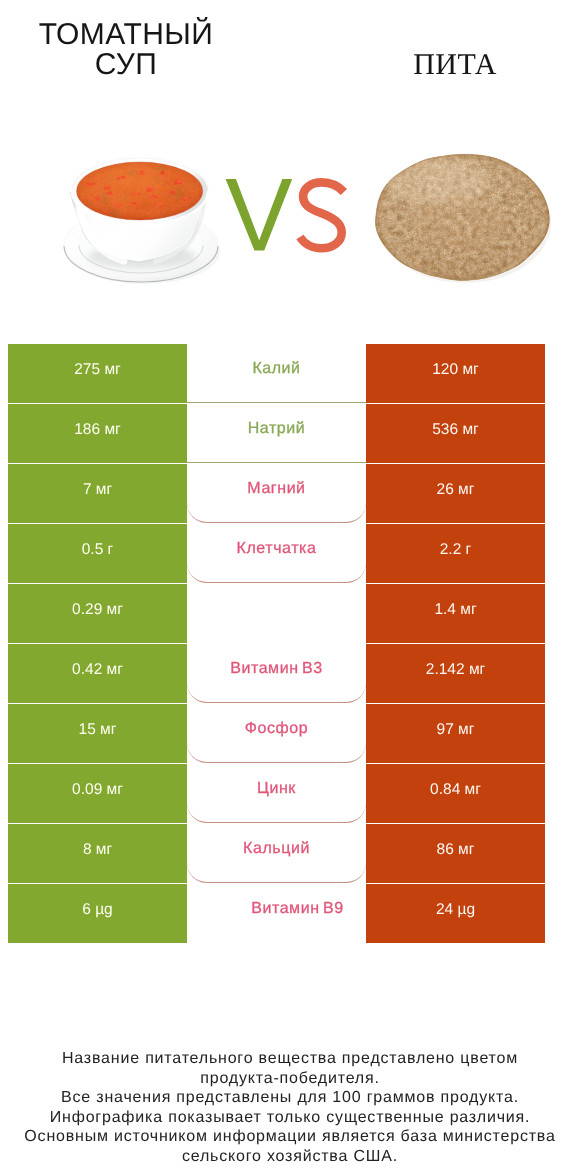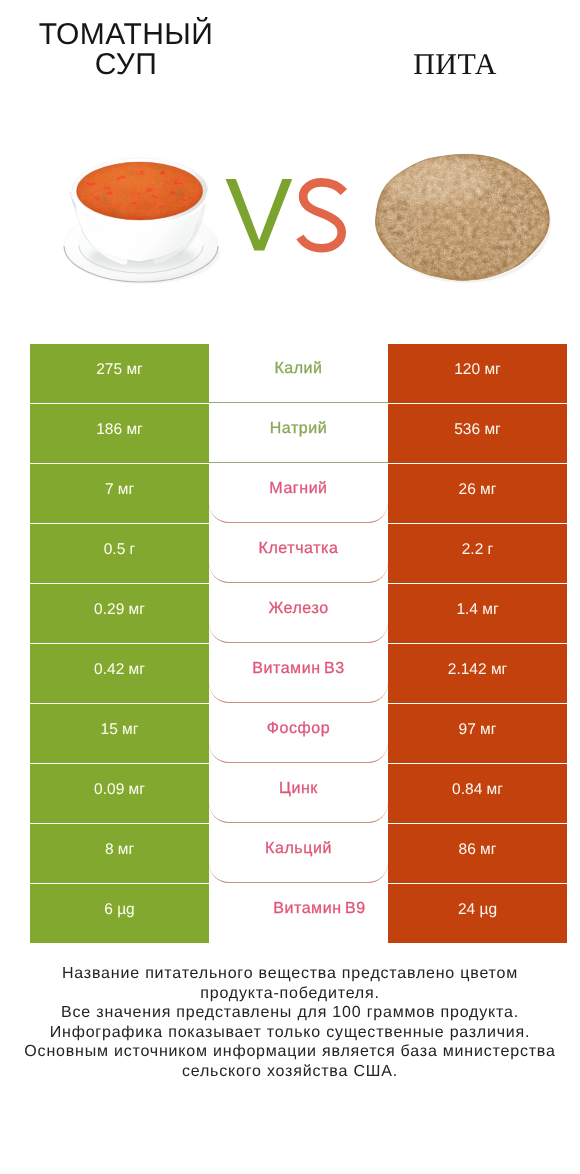--- a/index.html
+++ b/index.html
@@ -6,30 +6,30 @@
   body{width:580px;height:1174px;background:#ffffff;font-family:"Liberation Sans",sans-serif;overflow:hidden;-webkit-font-smoothing:antialiased;text-rendering:geometricPrecision;}
   .page{position:relative;width:580px;height:1174px;}
   .title{position:absolute;font-size:30px;color:#161616;text-align:center;line-height:30px;letter-spacing:0.45px;}
   #title-left{left:36px;top:20px;width:180px;}
   #title-right{left:365px;top:50px;width:180px;font-family:Liberation Serif, serif;}
   .hero{position:absolute;}
   #hero-left{left:60px;top:145px;}
   #hero-right{left:372px;top:151px;}
   #vs{position:absolute;left:223px;top:173px;width:125px;height:82px;}
   .sr{position:absolute;width:1px;height:1px;overflow:hidden;clip:rect(0 0 0 0);color:transparent;}
-  .table{position:absolute;left:30px;top:344px;width:537px;}
+  .table{position:absolute;left:8px;top:344px;width:537px;}
   .row{position:relative;height:60px;}
   .cell{position:absolute;top:0;height:59px;box-sizing:border-box;display:flex;align-items:center;justify-content:center;padding-bottom:8px;}
   .left{left:0;width:179px;background:#83a830;color:#fdfff2;font-size:15.5px;}
   .mid{left:179px;width:179px;background:#ffffff;font-size:16px;font-weight:400;letter-spacing:0.55px;word-spacing:-1.5px;padding-bottom:9px;}
   .right{left:358px;width:179px;background:#c2410c;color:#fff8f2;font-size:15.5px;}
   .mid.g{color:#8aa856;border-bottom:1px solid #9aa873;-webkit-text-stroke:0.3px #8aa856;}
   .mid.o{color:#ec4899;border-bottom:1px solid #c69180;border-radius:20px;-webkit-text-stroke:0.3px #cf6f4d;}
   .row:last-child .mid{border-bottom:none;margin-left:21px;}
-  .footer{position:absolute;left:0;top:964px;width:580px;text-align:center;font-size:16px;color:#232323;line-height:19.6px;letter-spacing:0.8px;}
+  .footer{position:absolute;left:0;top:1049px;width:580px;text-align:center;font-size:16px;color:#232323;line-height:19.6px;letter-spacing:0.8px;}
 </style>
 </head>
 <body>
 
 <div class="page">
   <div class="title" id="title-left">ТОМАТНЫЙ СУП</div>
   <div class="title" id="title-right">ПИТА</div>
   <div class="hero" id="hero-left">
     <svg width="170" height="145" viewBox="0 0 170 145" xmlns="http://www.w3.org/2000/svg" aria-hidden="true">
       <defs>
@@ -579,21 +579,20 @@
         <div class="cell mid o">Магний</div>
         <div class="cell right">26 мг</div>
       </div>
       <div class="row">
         <div class="cell left">0.5 г</div>
         <div class="cell mid o">Клетчатка</div>
         <div class="cell right">2.2 г</div>
       </div>
       <div class="row">
         <div class="cell left">0.29 мг</div>
-        <div class="cell mid o">Железо</div>
         <div class="cell right">1.4 мг</div>
       </div>
       <div class="row">
         <div class="cell left">0.42 мг</div>
         <div class="cell mid o">Витамин B3</div>
         <div class="cell right">2.142 мг</div>
       </div>
       <div class="row">
         <div class="cell left">15 мг</div>
         <div class="cell mid o">Фосфор</div>

